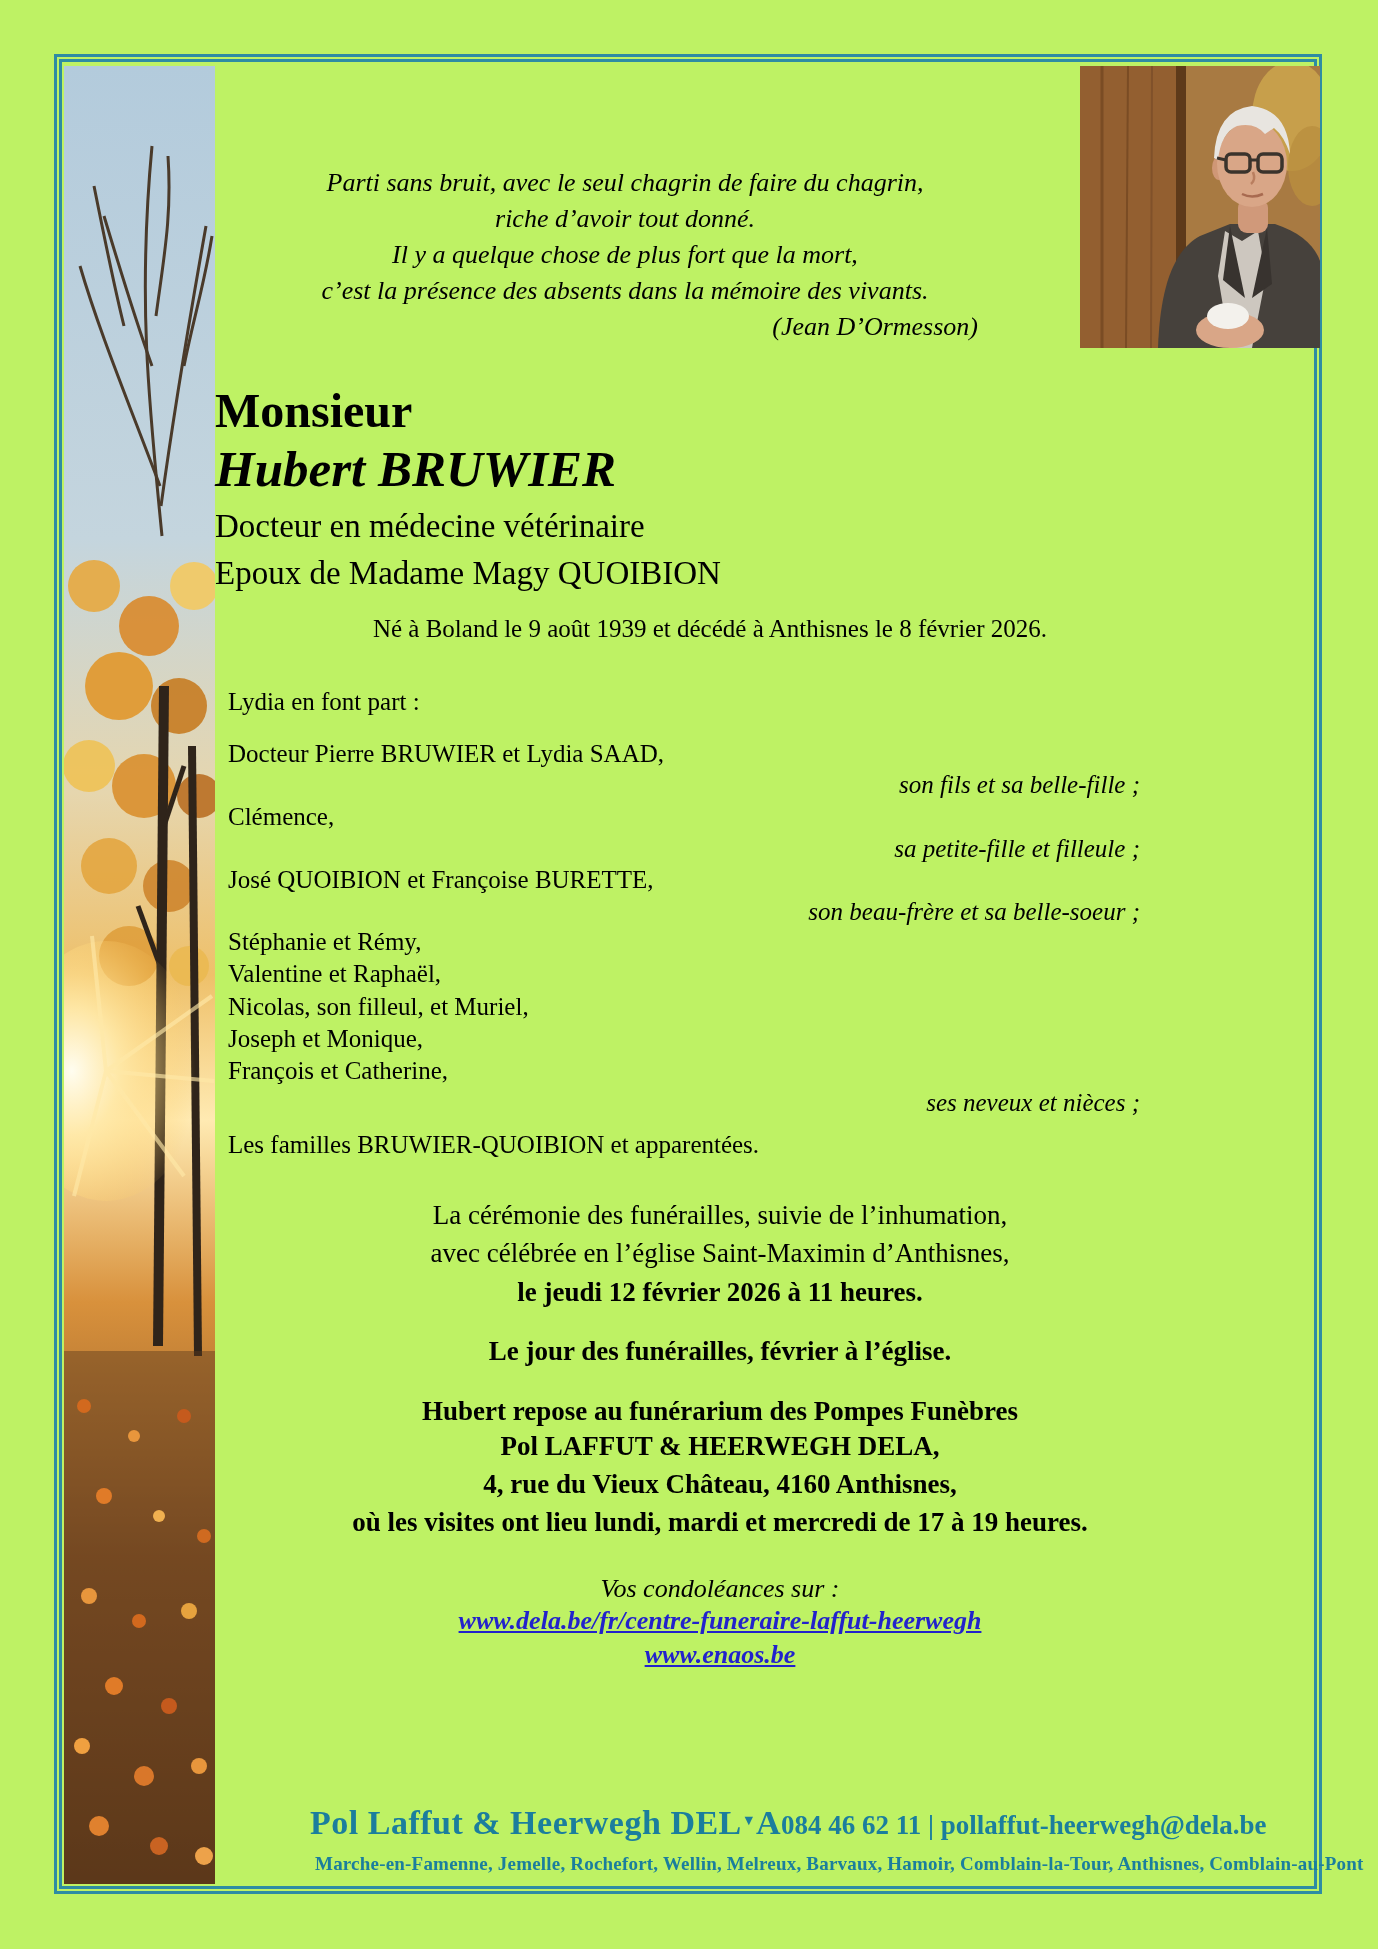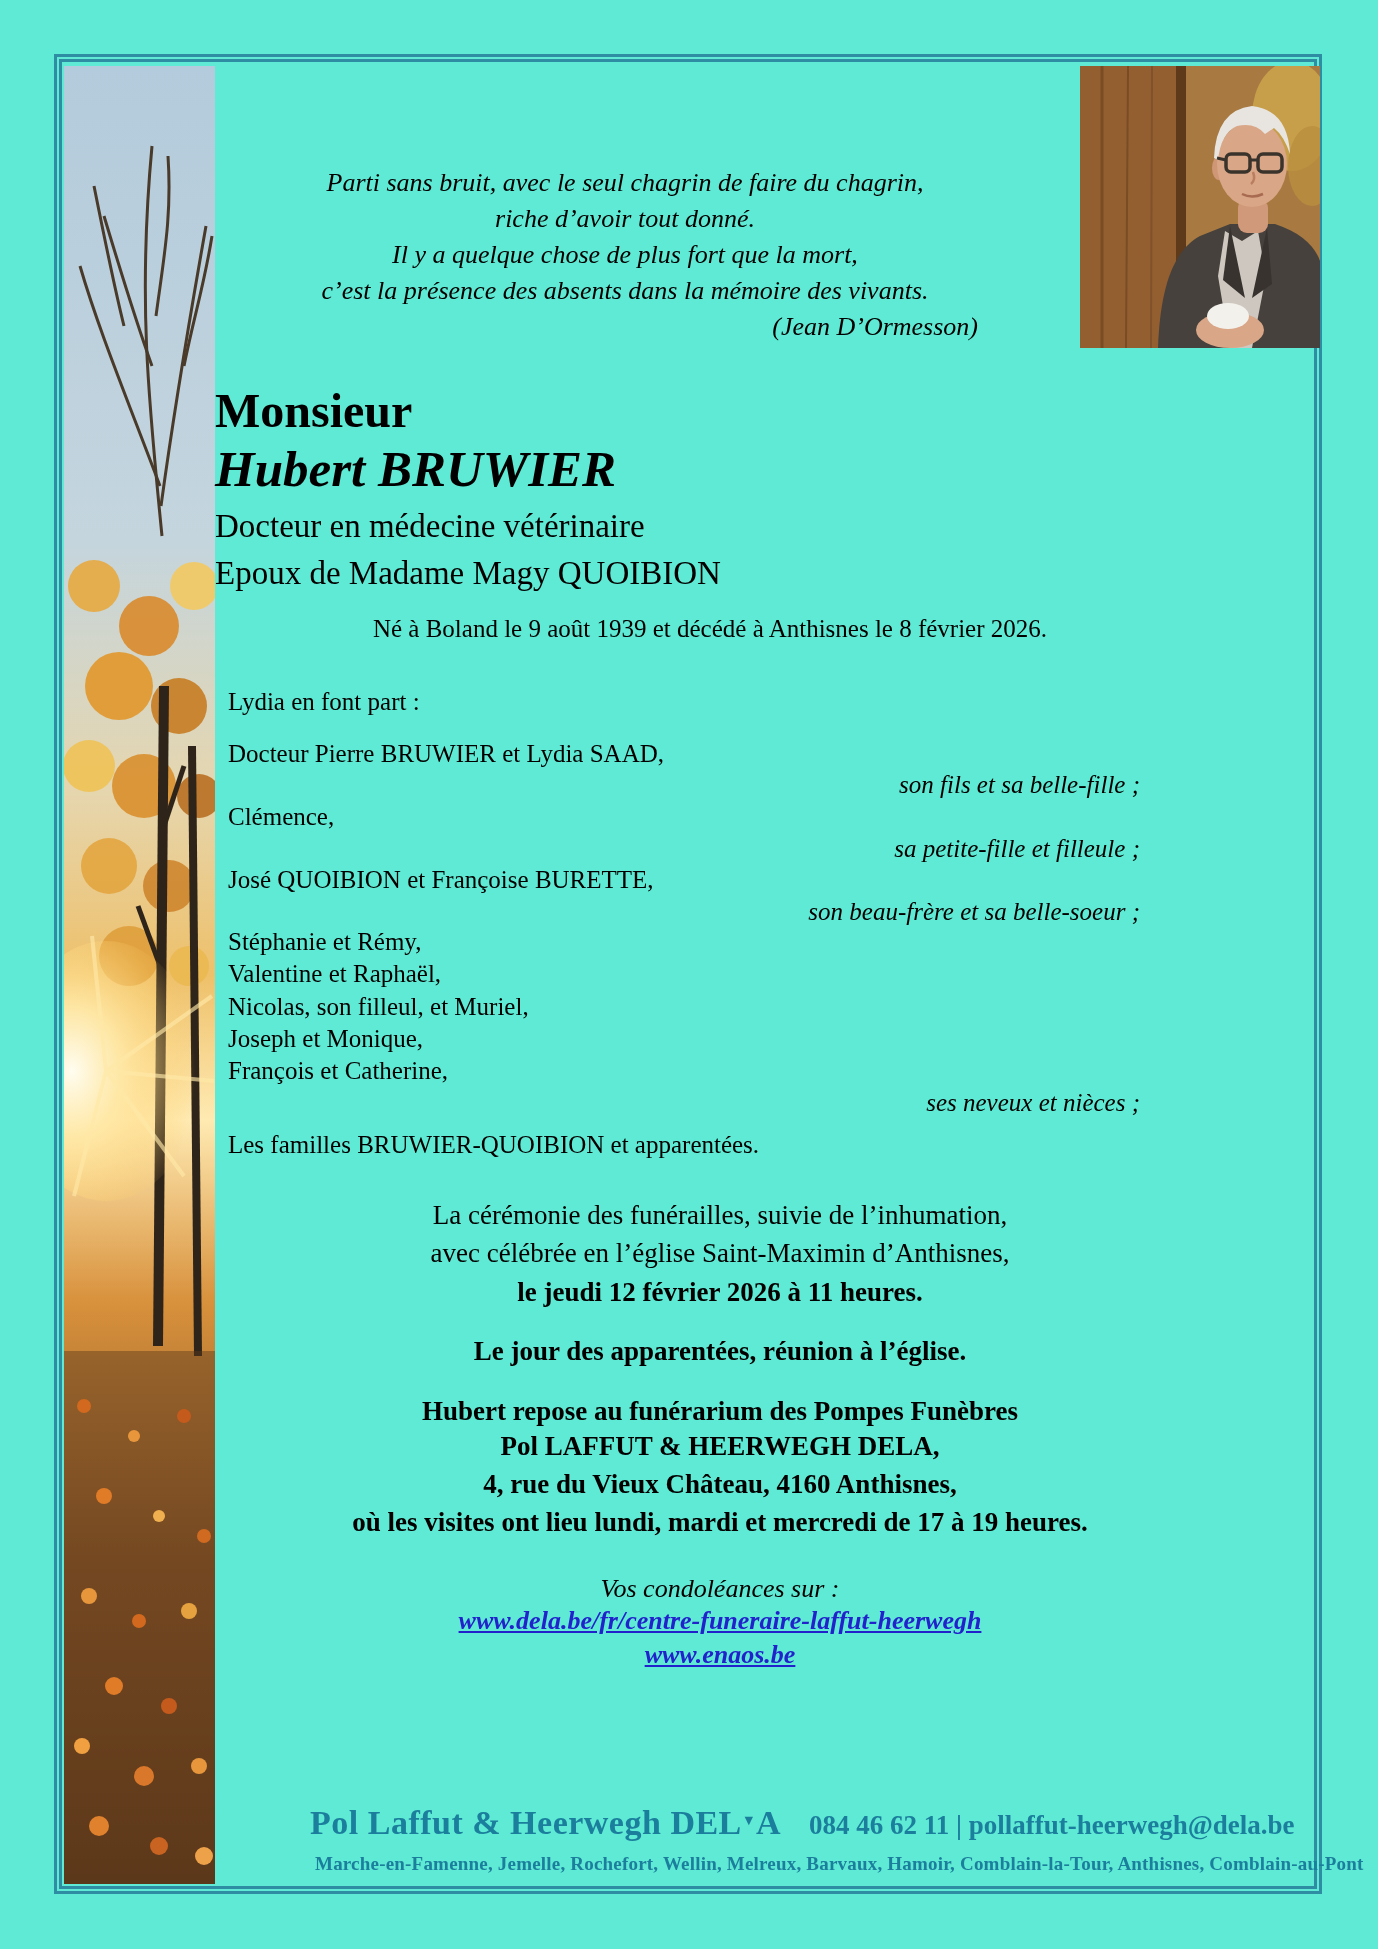--- a/index.html
+++ b/index.html
@@ -1,17 +1,17 @@
 <!DOCTYPE html>
 <html><head>
 <meta charset="utf-8">
 <style>
   html,body{margin:0;padding:0;background:#ffffff;}
   .page{
-    position:relative;width:1378px;height:1949px;background:#5eead4;
+    position:relative;width:1378px;height:1949px;background:#bef264;
     font-family:"Liberation Serif", serif;color:#000;overflow:hidden;
   }
   .frame{
     position:absolute;left:54px;top:54px;width:1268px;height:1840px;
     box-sizing:border-box;border:8px double #2e8ca3;
   }
   .abs{position:absolute;}
   .strip{left:64px;top:66px;width:151px;height:1818px;}
   .strip svg{display:block;width:100%;height:100%;}
   .portrait{left:1080px;top:66px;width:240px;height:282px;}
@@ -30,21 +30,21 @@
 
   .body-line{left:228px;font-size:25px;}
   .relation{right:238px;text-align:right;font-style:italic;font-size:25px;}
 
   .cere{left:300px;width:840px;text-align:center;font-size:27px;}
   .bold{font-weight:bold;}
   .cond-label{left:300px;width:840px;text-align:center;font-size:26px;font-style:italic;}
   .linkline{left:300px;width:840px;text-align:center;font-size:26px;font-weight:bold;}
   a.weblink{color:#2222cc;font-style:italic;text-decoration:underline;cursor:pointer;}
 
-  .footer-row{left:310px;top:1804px;display:flex;align-items:baseline;gap:28px;color:#1b7e9d;}
+  .footer-row{left:310px;top:1804px;display:flex;align-items:baseline;color:#1b7e9d;}
   .brand{font-size:34px;font-weight:600;letter-spacing:0.5px;}
   .brand .dela{font-weight:700;}
   .brand .tri{font-size:0.42em;vertical-align:0.62em;letter-spacing:0;}
   .contact{font-size:27px;font-weight:700;}
   .cities{left:315px;top:1853px;font-size:19px;font-weight:700;color:#1b7e9d;letter-spacing:0.2px;}
 </style>
 </head>
 <body>
 
 <div class="page">
@@ -198,21 +198,21 @@
   <div class="abs body-line" style="top:1025px">Joseph et Monique,</div>
   <div class="abs body-line" style="top:1057px">François et Catherine,</div>
   <div class="abs relation" style="top:1089px">ses neveux et nièces ;</div>
 
   <div class="abs body-line" style="top:1131px">Les familles BRUWIER-QUOIBION et apparentées.</div>
 
   <div class="abs cere" style="top:1200px">La cérémonie des funérailles, suivie de l’inhumation,</div>
   <div class="abs cere" style="top:1238px">avec célébrée en l’église Saint-Maximin d’Anthisnes,</div>
   <div class="abs cere bold" style="top:1277px">le jeudi 12 février 2026 à 11 heures.</div>
 
-  <div class="abs cere bold" style="top:1336px">Le jour des apparentées, réunion à l’église.</div>
+  <div class="abs cere bold" style="top:1336px">Le jour des funérailles, février à l’église.</div>
 
   <div class="abs cere bold" style="top:1396px">Hubert repose au funérarium des Pompes Funèbres</div>
   <div class="abs cere bold" style="top:1431px">Pol LAFFUT &amp; HEERWEGH DELA,</div>
   <div class="abs cere bold" style="top:1469px">4, rue du Vieux Château, 4160 Anthisnes,</div>
   <div class="abs cere bold" style="top:1507px">où les visites ont lieu lundi, mardi et mercredi de 17 à 19 heures.</div>
 
   <div class="abs cond-label" style="top:1574px">Vos condoléances sur :</div>
   <div class="abs linkline" style="top:1606px">
     <a class="weblink">www.dela.be/fr/centre-funeraire-laffut-heerwegh</a>
   </div>

